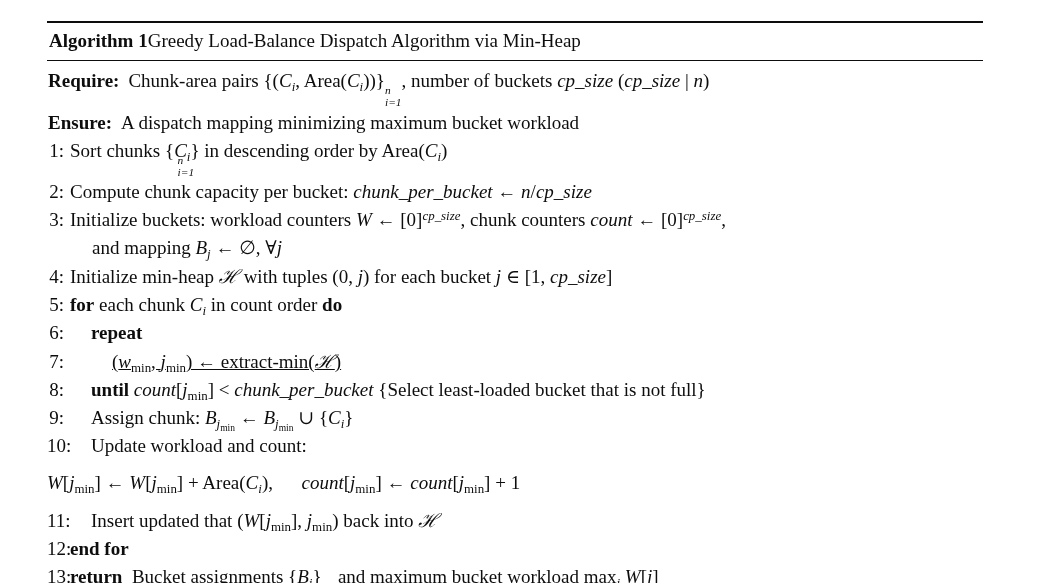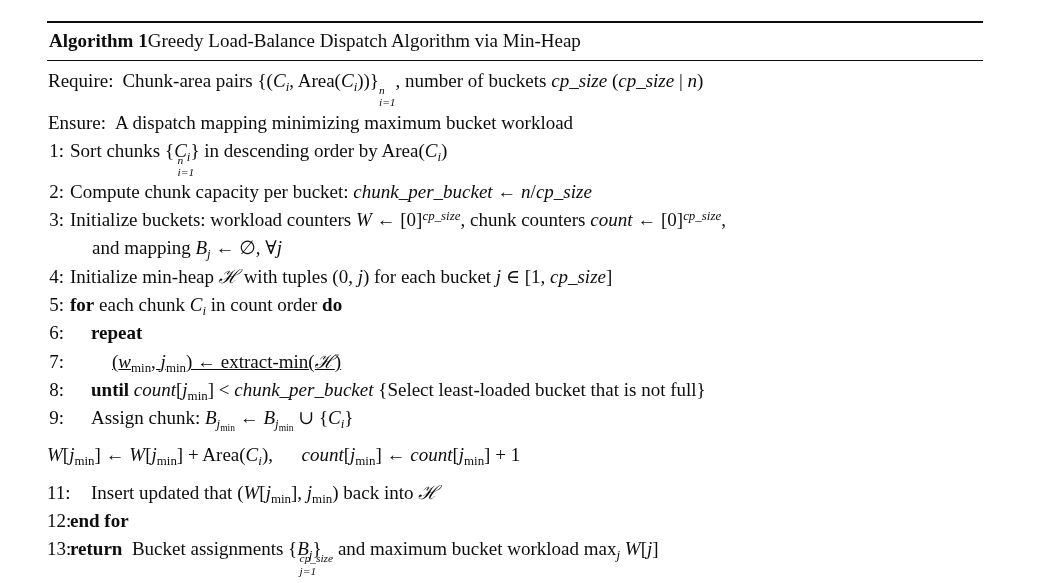--- a/index.html
+++ b/index.html
@@ -24,21 +24,21 @@
     border-bottom: 1.3px solid #0d0d0d;
     white-space: nowrap;
   }
   .algo-title .st-b { margin-right: 0; }
   .algo-body {
     font-size: 19px;
     line-height: 28px;
     padding: 6px 0 9px 0;
   }
   .algo-pre { padding-left: 1px; }
-  .algo-pre .pre-label { font-weight: normal; margin-right: 9px; }
+  .algo-pre .pre-label { font-weight: bold; margin-right: 9px; }
   .algo-line { display: flex; align-items: baseline; }
   .algo-num {
     flex: 0 0 17px;
     min-width: 17px;
     text-align: right;
     white-space: nowrap;
     margin-right: 6px;
   }
   .algo-content { flex: 1 1 auto; }
   .algo-eq {
@@ -107,20 +107,24 @@
         <span class="algo-content" style="padding-left: 64px; text-indent: -22px; text-decoration: underline;"><span>(</span><span class="st-i">w</span><span class="st-sub">min</span><span>, </span><span class="st-i">j</span><span class="st-sub">min</span><span>) ← extract-min(</span><span class="st-cal">ℋ</span><span>)</span></span>
       </div>
       <div class="algo-line">
         <span class="algo-num">8:</span>
         <span class="algo-content" style="padding-left: 43px; text-indent: -22px;"><span class="st-b">until</span><span> </span><span class="st-i">count</span><span>[</span><span class="st-i">j</span><span class="st-sub">min</span><span>] &lt; </span><span class="st-i">chunk_per_bucket</span><span> {Select least-loaded bucket that is not full}</span></span>
       </div>
       <div class="algo-line">
         <span class="algo-num">9:</span>
         <span class="algo-content" style="padding-left: 43px; text-indent: -22px;"><span>Assign chunk: </span><span class="st-i">B</span><span class="st-i st-sub">j</span><span class="st-subsub">min</span><span> ← </span><span class="st-i">B</span><span class="st-i st-sub">j</span><span class="st-subsub">min</span><span> ∪ {</span><span class="st-i">C</span><span class="st-i st-sub">i</span><span>}</span></span>
       </div>
+      <div class="algo-line">
+        <span class="algo-num">10:</span>
+        <span class="algo-content" style="padding-left: 43px; text-indent: -22px;"><span>Update workload and count:</span></span>
+      </div>
       <div class="algo-eq"><span class="st-i">W</span><span>[</span><span class="st-i">j</span><span class="st-sub">min</span><span>] ← </span><span class="st-i">W</span><span>[</span><span class="st-i">j</span><span class="st-sub">min</span><span>] + Area(</span><span class="st-i">C</span><span class="st-i st-sub">i</span><span>),</span><span>  </span><span class="st-i">count</span><span>[</span><span class="st-i">j</span><span class="st-sub">min</span><span>] ← </span><span class="st-i">count</span><span>[</span><span class="st-i">j</span><span class="st-sub">min</span><span>] + 1</span></div>
       <div class="algo-line">
         <span class="algo-num">11:</span>
         <span class="algo-content" style="padding-left: 43px; text-indent: -22px;"><span>Insert updated that (</span><span class="st-i">W</span><span>[</span><span class="st-i">j</span><span class="st-sub">min</span><span>], </span><span class="st-i">j</span><span class="st-sub">min</span><span>) back into </span><span class="st-cal">ℋ</span></span>
       </div>
       <div class="algo-line">
         <span class="algo-num">12:</span>
         <span class="algo-content" style="padding-left: 22px; text-indent: -22px;"><span class="st-b">end for</span></span>
       </div>
       <div class="algo-line">

